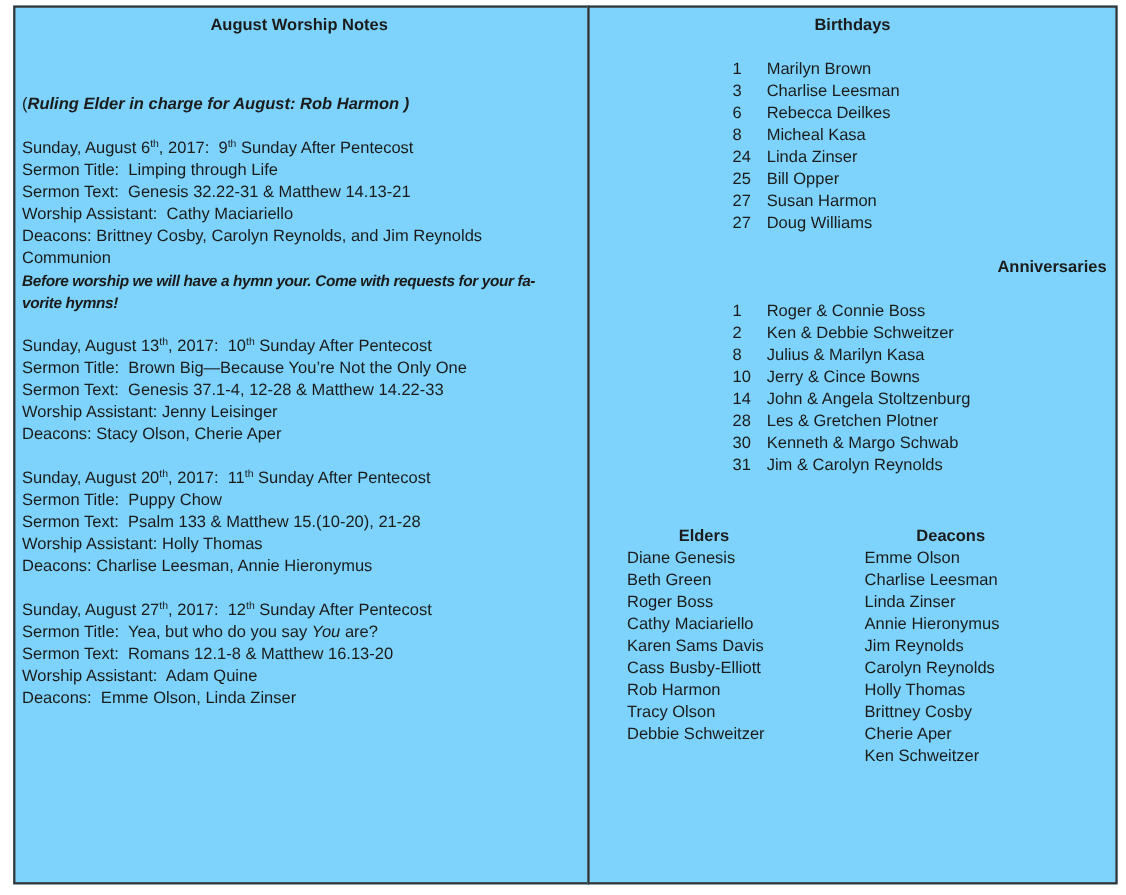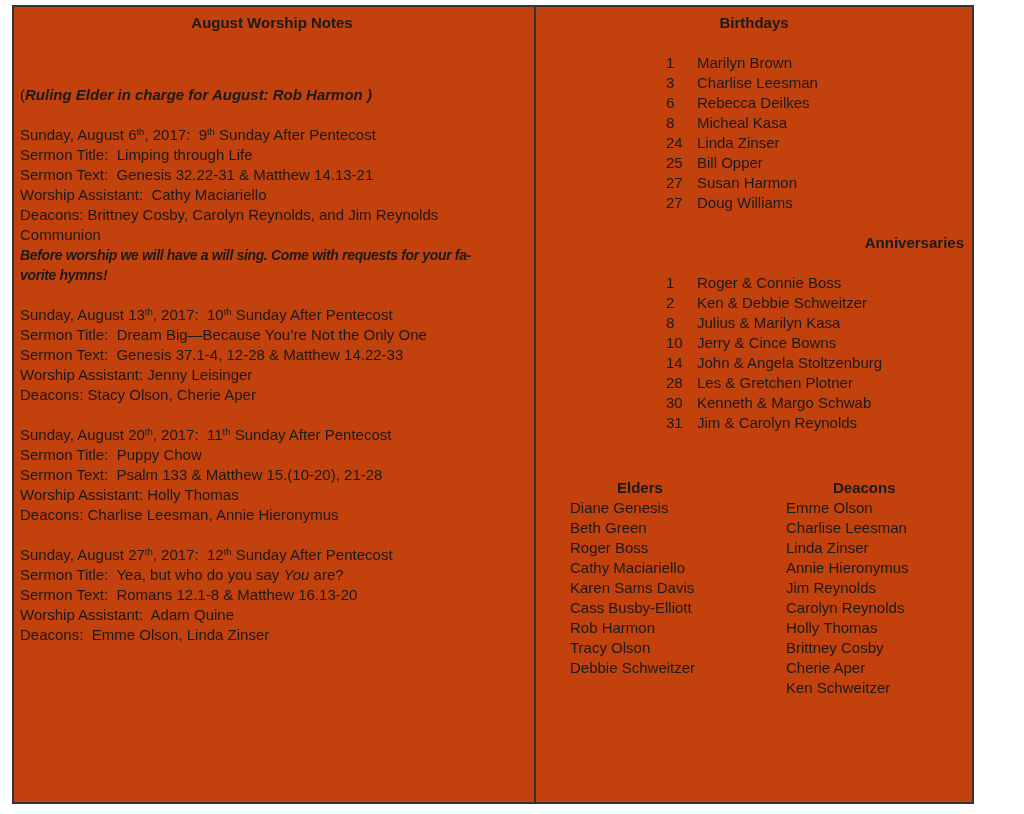--- a/index.html
+++ b/index.html
@@ -9,26 +9,26 @@
     background: #ffffff;
     font-family: "Liberation Sans", sans-serif;
     font-size: 15px;
     color: #1b1b1b;
     position: relative;
   }
   .panel {
     position: absolute;
     top: 5px;
     height: 799px;
-    background: #c2410c;
+    background: #7dd3fc;
     border: 2px solid #333333;
     overflow: hidden;
   }
   .panel-left  { left: 12px;  width: 524px; padding: 6px 10px 6px 6px; }
-  .panel-right { left: 534px; width: 440px; padding: 6px 8px; }
+  .panel-right { left: 534px; width: 482px; padding: 6px 8px; }
 
   .line  { line-height: 20px; white-space: pre-wrap; }
   .doc-title { text-align: center; font-weight: bold; line-height: 20px; margin-bottom: 52px; }
   .ruling-line { line-height: 20px; margin-bottom: 20px; white-space: pre-wrap; }
   .ruling-line .bi { font-weight: bold; font-style: italic; }
   .para { margin-bottom: 20px; }
   .para:last-child { margin-bottom: 0; }
   .sup { font-size: 9.5px; line-height: 0; position: relative; top: -5px; }
   .it { font-style: italic; }
   .note-line {
@@ -58,27 +58,27 @@
 
   <div class="ruling-line"><span>(</span><span class="bi">Ruling Elder in charge for August: Rob Harmon )</span></div>
 
   <div class="para">
     <div class="line"><span>Sunday, August 6</span><span class="sup">th</span><span>, 2017:  9</span><span class="sup">th</span><span> Sunday After Pentecost</span></div>
     <div class="line">Sermon Title:  Limping through Life</div>
     <div class="line">Sermon Text:  Genesis 32.22-31 &amp; Matthew 14.13-21</div>
     <div class="line">Worship Assistant:  Cathy Maciariello</div>
     <div class="line">Deacons: Brittney Cosby, Carolyn Reynolds, and Jim Reynolds</div>
     <div class="line">Communion</div>
-    <div class="note-line">Before worship we will have a will sing. Come with requests for your fa-</div>
+    <div class="note-line">Before worship we will have a hymn your. Come with requests for your fa-</div>
     <div class="note-line">vorite hymns!</div>
   </div>
 
   <div class="para">
     <div class="line"><span>Sunday, August 13</span><span class="sup">th</span><span>, 2017:  10</span><span class="sup">th</span><span> Sunday After Pentecost</span></div>
-    <div class="line">Sermon Title:  Dream Big—Because You’re Not the Only One</div>
+    <div class="line">Sermon Title:  Brown Big—Because You’re Not the Only One</div>
     <div class="line">Sermon Text:  Genesis 37.1-4, 12-28 &amp; Matthew 14.22-33</div>
     <div class="line">Worship Assistant: Jenny Leisinger</div>
     <div class="line">Deacons: Stacy Olson, Cherie Aper</div>
   </div>
 
   <div class="para">
     <div class="line"><span>Sunday, August 20</span><span class="sup">th</span><span>, 2017:  11</span><span class="sup">th</span><span> Sunday After Pentecost</span></div>
     <div class="line">Sermon Title:  Puppy Chow</div>
     <div class="line">Sermon Text:  Psalm 133 &amp; Matthew 15.(10-20), 21-28</div>
     <div class="line">Worship Assistant: Holly Thomas</div>

